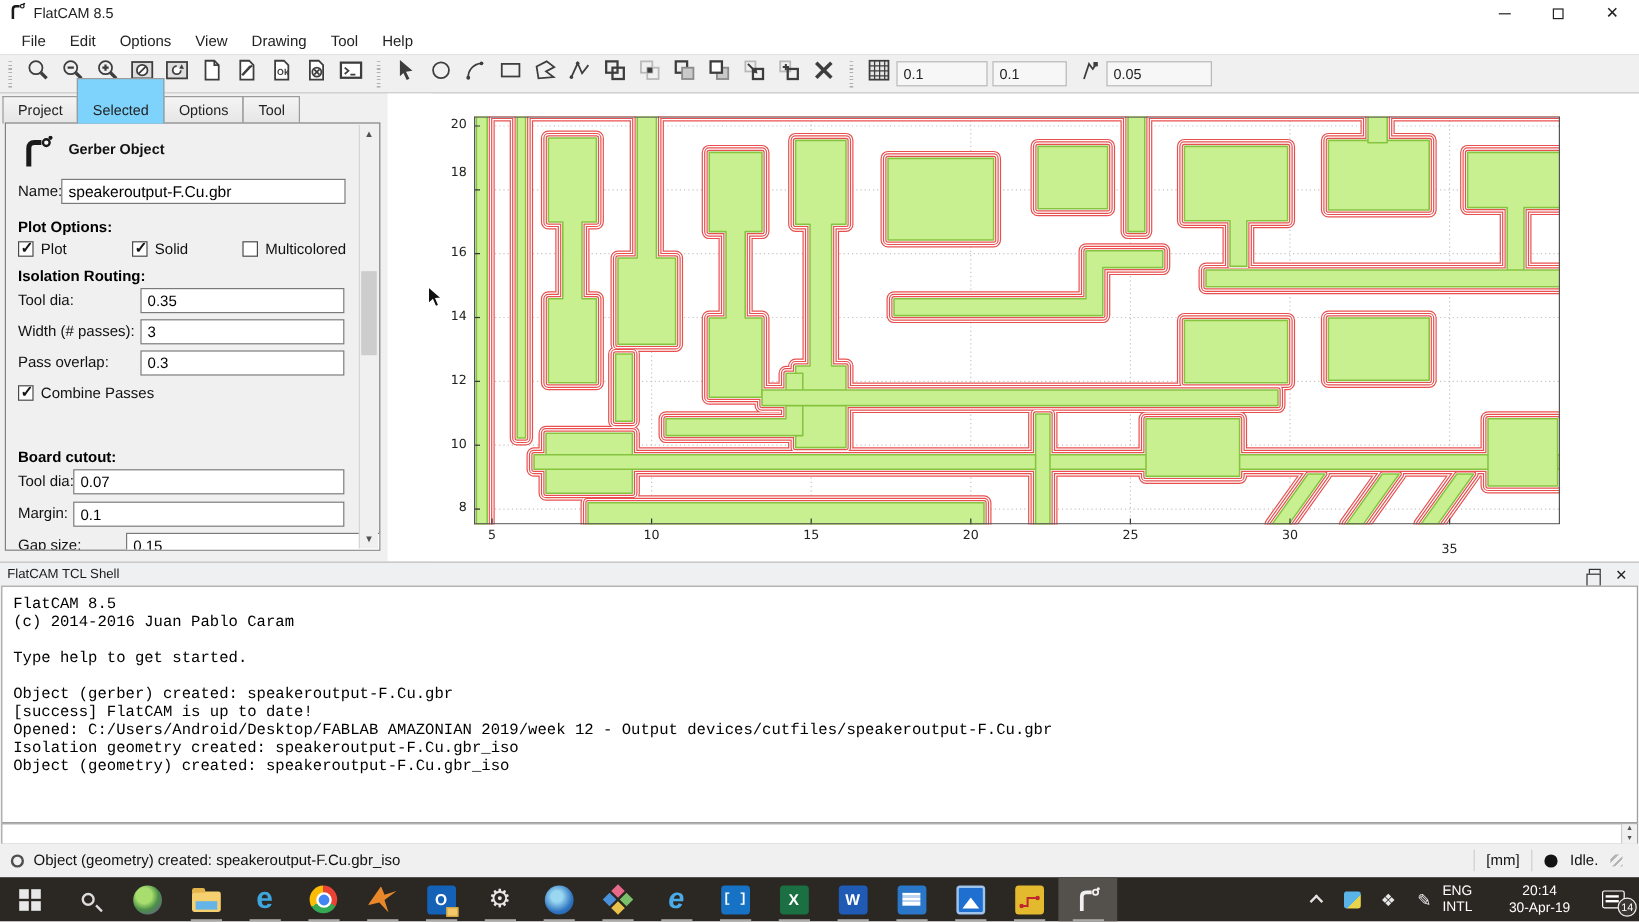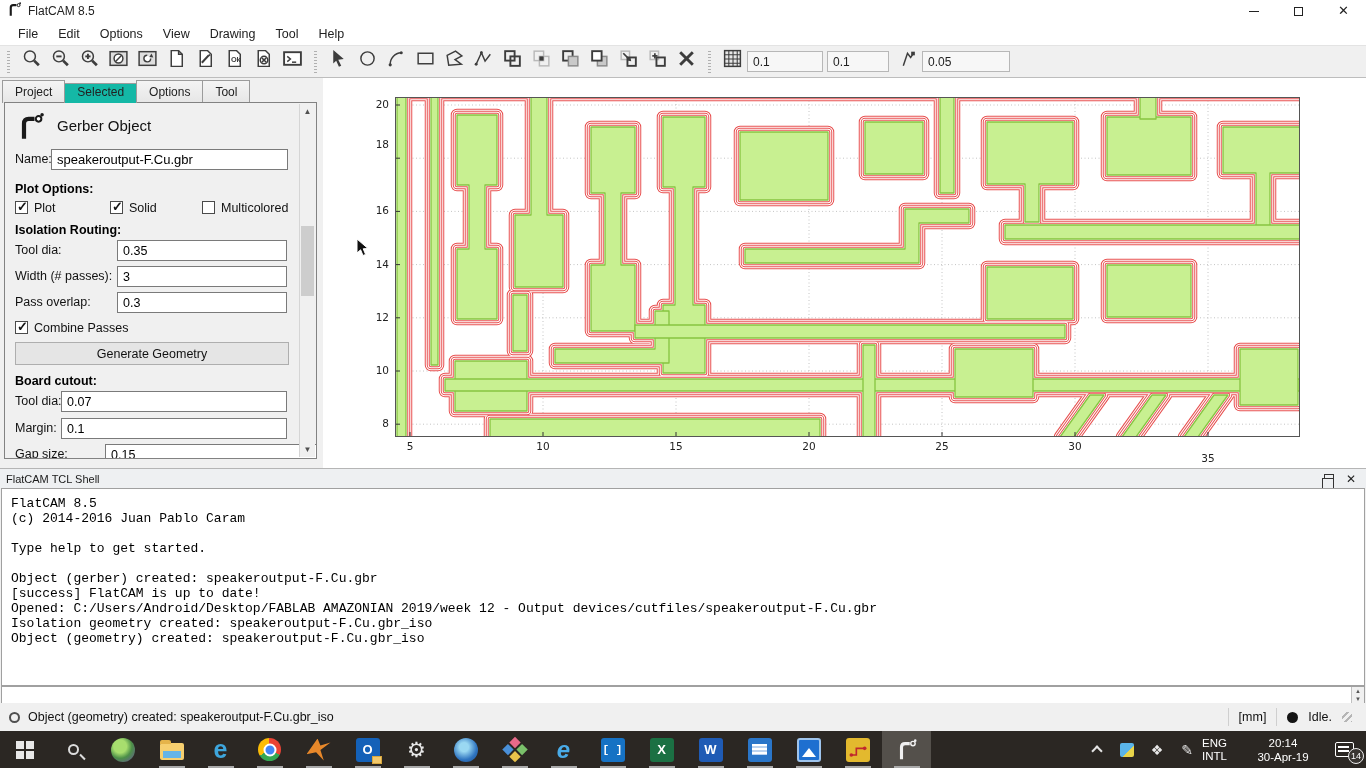--- a/index.html
+++ b/index.html
@@ -25,28 +25,28 @@
 .grip{width:3px;height:22px;margin:0 7px;background:repeating-linear-gradient(to bottom,#b0b0b0 0 1px,transparent 1px 3px)}
 .tbtn{width:29px;height:27px;border:none;background:transparent;display:flex;align-items:flex-start;justify-content:center}
 .tbtn svg{width:21px;height:21px;stroke:#3d3d3d;fill:none;stroke-width:1.4}
 .tb-field{height:21px;background:#f7f7f7;border:1px solid #b7b7b7;font-size:12px;padding:2px 5px;margin-right:4px;font-family:"Liberation Sans",sans-serif;color:#222}
 #snapx{width:76px}#snapy{width:62px}#maxdist{width:88px}
 
 
 .sideregion{position:absolute;left:0;top:78px;width:360px;height:390px;background:#f0f0f0}
 .tabsbar{position:absolute;left:2px;top:2px;height:23px;display:flex;align-items:flex-end}
 .tab{padding:4px 12px 4px;border:1px solid #9b9b9b;border-bottom:none;background:linear-gradient(#f4f4f4,#e6e6e6);font-size:12px;margin-right:-1px;color:#222}
-.tab.active{background:#14b8a6;position:relative;z-index:2;padding-top:1px}
+.tab.active{background:#7dd3fc;position:relative;z-index:2;padding-top:19px}
 .panel-box{position:absolute;left:4px;top:24px;width:313px;height:357px;border:1px solid #828282;background:#f0f0f0;overflow:hidden}
 .prow{position:absolute;left:0;width:100%;height:22px}
 .plabel{position:absolute;left:10px;top:3px;font-size:12.5px;color:#111}
 .pheading{position:absolute;left:10px;font-weight:bold;font-size:12.5px;color:#000}
 .pinput{position:absolute;height:21px;background:#fff;border:1px solid #7a7a7a;font-size:12.5px;padding:2px 5px;font-family:"Liberation Sans",sans-serif;color:#000}
 .hdr-icon{position:absolute;left:12px;top:10px}
-.hdr-title{position:absolute;left:52px;top:14px;font-size:15px;font-weight:normal}
+.hdr-title{position:absolute;left:52px;top:14px;font-size:12px;font-weight:bold}
 .cb{width:13px;height:13px;border:1px solid #4a4a4a;background:#fff;display:inline-block;position:relative;vertical-align:-2px;margin-right:6px}
 .cb.on::after{content:"\2713";position:absolute;left:1px;top:-3px;font-size:13px;font-weight:bold;color:#141414}
 .cbitem{position:absolute;top:2px;font-size:12.5px}
 .genbtn{position:absolute;left:10px;width:274px;height:23px;background:#e5e5e5;border:1px solid #aeaeae;font-size:12.5px;font-family:"Liberation Sans",sans-serif;color:#111}
 .pscroll{position:absolute;right:1px;top:1px;bottom:1px;width:16px;background:#f0f0f0;border-left:1px solid #d5d5d5}
 .pscroll .arr{position:absolute;left:0;width:15px;height:15px;font-size:8px;color:#505050;display:flex;align-items:center;justify-content:center}
 .pscroll .thumb{position:absolute;left:1px;width:13px;background:#cdcdcd}
 
 
 .canvas{position:absolute;left:323px;top:78px;width:1043px;height:390px;background:#fff}
@@ -367,21 +367,20 @@
     </div>
     <div class="prow" style="top:189px">
       <span class="plabel">Pass overlap:</span>
       <input class="pinput" style="left: 112px; width: 170px;" value="0.3">
     </div>
 
     <div class="prow" style="top:216px">
       <span class="cbitem" style="left:10px"><span class="cb on"></span><span>Combine Passes</span></span>
     </div>
 
-    <button class="genbtn" style="top:239px">Generate Geometry</button>
 
     <div class="pheading" style="top:271px">Board cutout:</div>
 
     <div class="prow" style="top:288px">
       <span class="plabel">Tool dia:</span>
       <input class="pinput" style="left: 56px; width: 226px;" value="0.07">
     </div>
     <div class="prow" style="top:315px">
       <span class="plabel">Margin:</span>
       <input class="pinput" style="left: 56px; width: 226px;" value="0.1">

